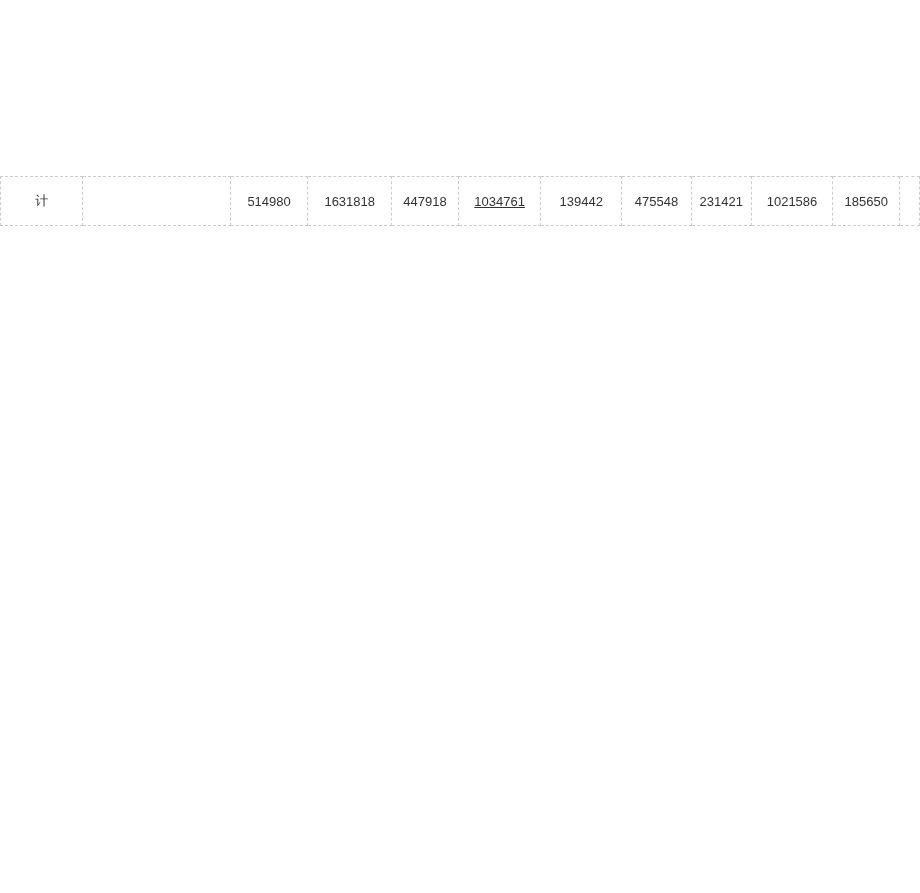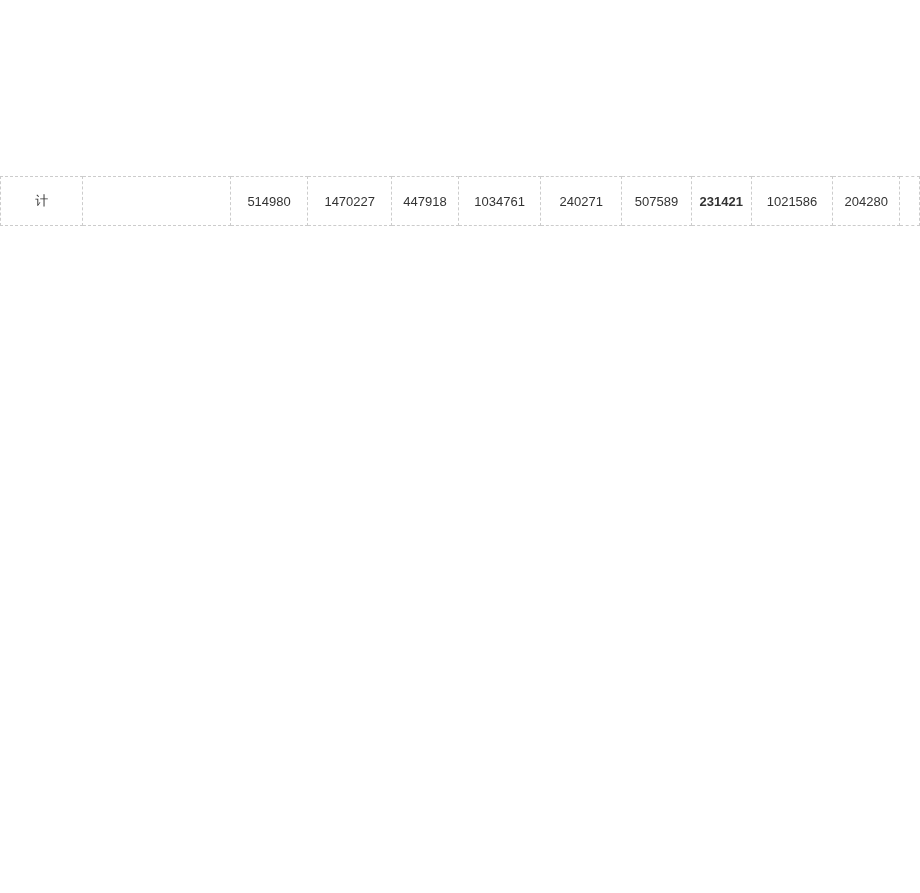--- a/index.html
+++ b/index.html
@@ -32,43 +32,43 @@
       text-align: center;
       vertical-align: middle;
       font-size: 13px;
       color: #333;
     }
     .col1 { width: 83px; }
     .col2 { width: 149px; }
     .col3 { width: 78px; }
     .col4 { width: 84px; }
     .col5 { width: 67px; }
-    .col6 { width: 83px; }
+    .col6 { width: 83px; text-decoration: underline; }
     .col7 { width: 81px; }
     .col8 { width: 70px; }
-    .col9 { width: 60px; font-weight: bold; }
+    .col9 { width: 60px; }
     .col10 { width: 82px; text-align: center; }
     .col11 { width: 67px; }
     .col12 { width: 20px; }
   </style>
 </head>
 <body>
 
 <div class="table-container">
   <table>
     <tbody>
         <tr>
       <td class="col1">计</td>
       <td class="col2"></td>
       <td class="col3">514980</td>
-      <td class="col4">1470227</td>
+      <td class="col4">1631818</td>
       <td class="col5">447918</td>
       <td class="col6">1034761</td>
-      <td class="col7">240271</td>
-      <td class="col8">507589</td>
+      <td class="col7">139442</td>
+      <td class="col8">475548</td>
       <td class="col9">231421</td>
       <td class="col10">1021586</td>
-      <td class="col11">204280</td>
+      <td class="col11">185650</td>
       <td class="col12"></td>
     </tr>
   </tbody>
     </table>
 </div>
 
 </body></html>

